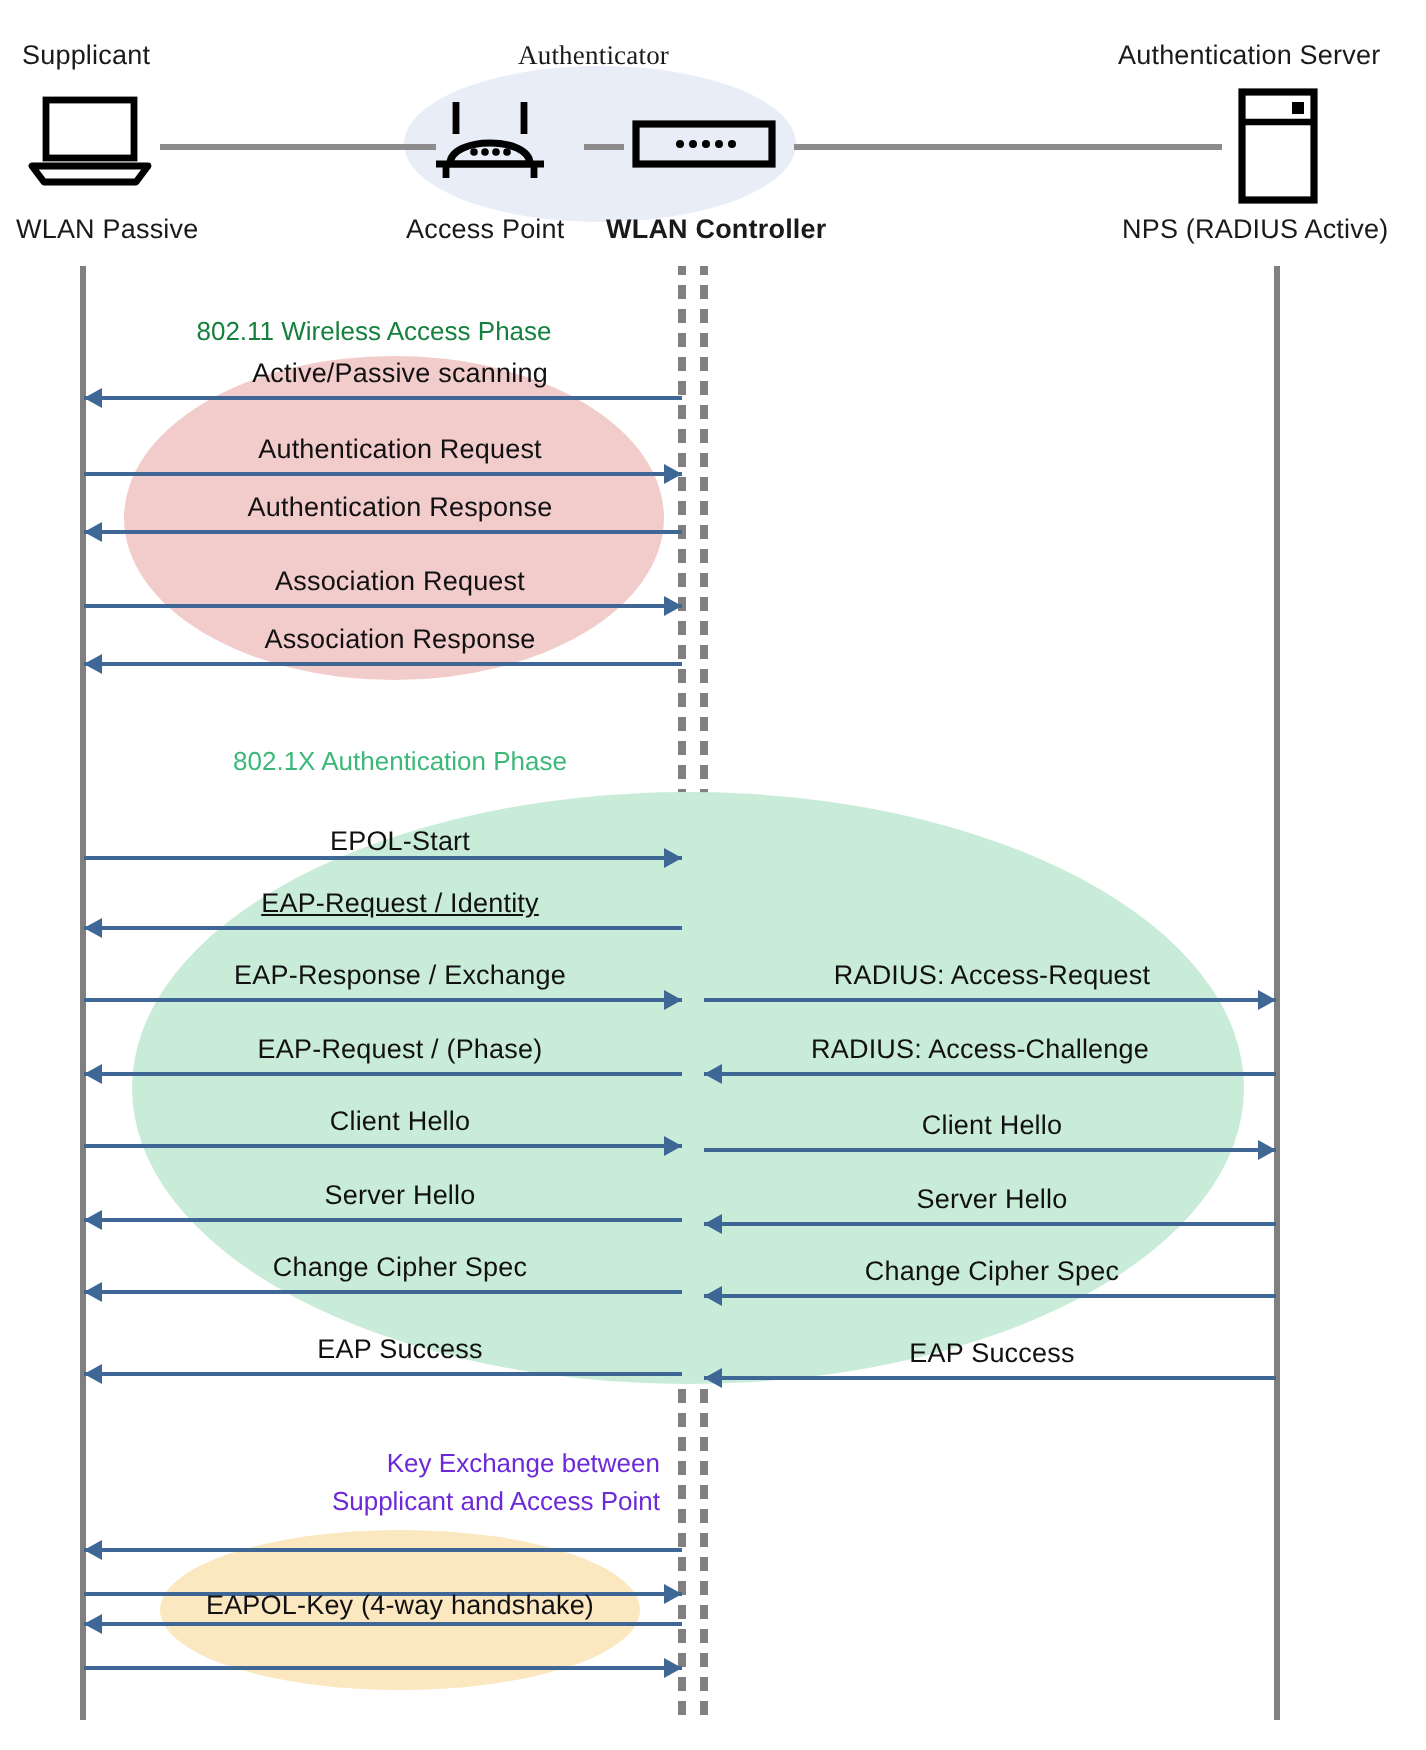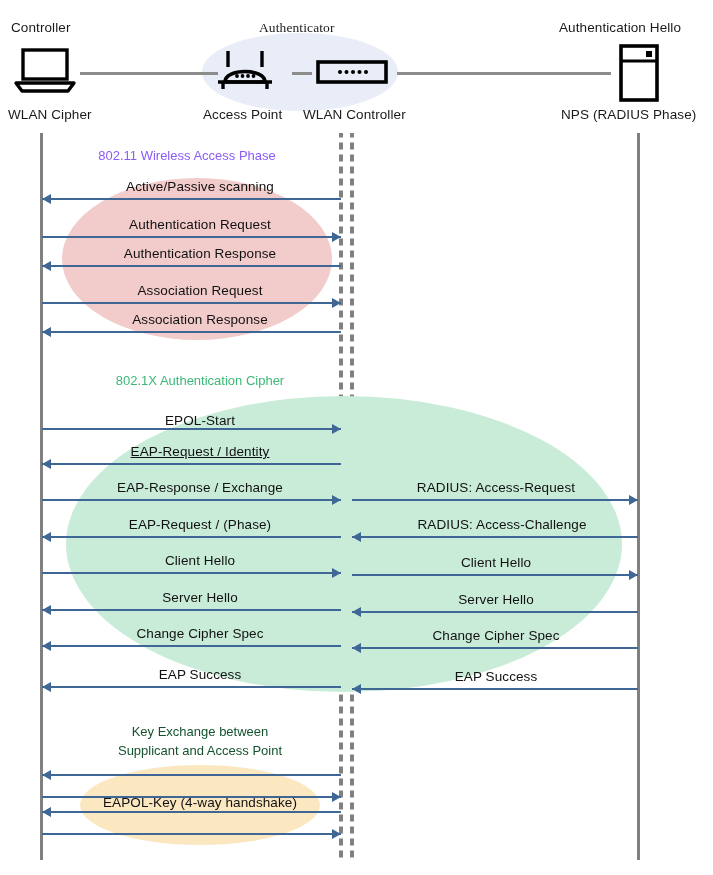--- a/index.html
+++ b/index.html
@@ -106,28 +106,28 @@
 <body>
 
 <div id="canvas">
 
   <div class="auth-blob" style="left:202px;top:33px;width:196px;height:78px;"></div>
 
   <div class="hwire" style="left:80px;top:72px;width:138px;"></div>
   <div class="hwire" style="left:292px;top:72px;width:20px;"></div>
   <div class="hwire" style="left:397px;top:72px;width:214px;"></div>
 
-  <div class="actor-title" style="left:11px;top:20px;">Controller</div>
+  <div class="actor-title" style="left:11px;top:20px;">Supplicant</div>
   <div style="position:absolute;left:12px;top:48px;">
     <svg width="66" height="46" viewBox="0 0 66 46">
       <rect x="11" y="2" width="44" height="29" fill="none" stroke="#000" stroke-width="3.4"></rect>
       <path d="M4 35 L62 35 L56 43 L10 43 Z" fill="none" stroke="#000" stroke-width="3.4" stroke-linejoin="round"></path>
     </svg>
   </div>
-  <div class="actor-sub" style="left:8px;top:107px;">WLAN Cipher</div>
+  <div class="actor-sub" style="left:8px;top:107px;">WLAN Passive</div>
 
   <div class="actor-title" style="left:259px;top:20px;font-family:Liberation Serif, serif;">Authenticator</div>
   <div style="position:absolute;left:214px;top:48px;">
     <svg width="62" height="44" viewBox="0 0 62 44">
       <line x1="14" y1="3" x2="14" y2="19" stroke="#000" stroke-width="3.4"></line>
       <line x1="48" y1="3" x2="48" y2="19" stroke="#000" stroke-width="3.4"></line>
       <path d="M11 34 C11 20, 51 20, 51 34 Z" fill="none" stroke="#000" stroke-width="3.6" stroke-linejoin="round"></path>
       <line x1="4" y1="34" x2="58" y2="34" stroke="#000" stroke-width="3.6"></line>
       <line x1="9" y1="34" x2="9" y2="41" stroke="#000" stroke-width="3.4"></line>
       <line x1="53" y1="34" x2="53" y2="41" stroke="#000" stroke-width="3.4"></line>
@@ -142,77 +142,77 @@
   <div style="position:absolute;left:316px;top:60px;">
     <svg width="72" height="24" viewBox="0 0 72 24">
       <rect x="2" y="2" width="68" height="20" fill="none" stroke="#000" stroke-width="3.6"></rect>
       <circle cx="24" cy="12" r="2" fill="#000"></circle>
       <circle cx="30.5" cy="12" r="2" fill="#000"></circle>
       <circle cx="37" cy="12" r="2" fill="#000"></circle>
       <circle cx="43.5" cy="12" r="2" fill="#000"></circle>
       <circle cx="50" cy="12" r="2" fill="#000"></circle>
     </svg>
   </div>
-  <div class="actor-sub" style="left:303px;top:107px;">WLAN Controller</div>
-
-  <div class="actor-title" style="left:559px;top:20px;">Authentication Hello</div>
+  <div class="actor-sub" style="left:303px;top:107px;font-weight:bold;">WLAN Controller</div>
+
+  <div class="actor-title" style="left:559px;top:20px;">Authentication Server</div>
   <div style="position:absolute;left:618px;top:44px;">
     <svg width="42" height="58" viewBox="0 0 42 58">
       <rect x="3" y="2" width="36" height="54" fill="none" stroke="#000" stroke-width="3.6"></rect>
       <line x1="3" y1="17" x2="39" y2="17" stroke="#000" stroke-width="3.2"></line>
       <rect x="28" y="7" width="6" height="6" fill="#000"></rect>
     </svg>
   </div>
-  <div class="actor-sub" style="left:561px;top:107px;">NPS (RADIUS Phase)</div>
+  <div class="actor-sub" style="left:561px;top:107px;">NPS (RADIUS Active)</div>
 
   <div class="lifeline" style="left:40px;top:133px;height:727px;"></div>
   <div class="lifeline-dashed" style="left:339px;top:133px;height:727px;"></div>
   <div class="lifeline-dashed" style="left:350px;top:133px;height:727px;"></div>
   <div class="lifeline" style="left:637px;top:133px;height:727px;"></div>
 
   <div class="blob blob-red" style="left:62px;top:178px;width:270px;height:162px;"></div>
   <div class="blob blob-green" style="left:66px;top:396px;width:556px;height:296px;"></div>
   <div class="blob blob-orange" style="left:80px;top:765px;width:240px;height:80px;"></div>
 
   <div id="messages">
-      <div class="phase-label" style="left: 187px; top: 146px; color: #8b5cf6; transform: translateX(-50%);">802.11 Wireless Access Phase</div>
+      <div class="phase-label" style="left: 187px; top: 156px; color: #15803d; transform: translateX(-50%);">802.11 Wireless Access Phase</div>
       <div class="msg-line dark" style="left: 41.5px; top: 198.2px; width: 299.5px;"></div>
       <div class="arrowhead arrow-left" style="top: 194px; left: 41.5px;"></div>
       <div class="msg-label" style="left: 200px; top: 179px;">Active/Passive scanning</div>
       <div class="msg-line dark" style="left: 41.5px; top: 236.2px; width: 299.5px;"></div>
       <div class="arrowhead arrow-right" style="top: 232px; left: 332px;"></div>
       <div class="msg-label" style="left: 200px; top: 217px;">Authentication Request</div>
       <div class="msg-line dark" style="left: 41.5px; top: 265.2px; width: 299.5px;"></div>
       <div class="arrowhead arrow-left" style="top: 261px; left: 41.5px;"></div>
       <div class="msg-label" style="left: 200px; top: 246px;">Authentication Response</div>
       <div class="msg-line dark" style="left: 41.5px; top: 302.2px; width: 299.5px;"></div>
       <div class="arrowhead arrow-right" style="top: 298px; left: 332px;"></div>
       <div class="msg-label" style="left: 200px; top: 283px;">Association Request</div>
       <div class="msg-line dark" style="left: 41.5px; top: 331.2px; width: 299.5px;"></div>
       <div class="arrowhead arrow-left" style="top: 327px; left: 41.5px;"></div>
       <div class="msg-label" style="left: 200px; top: 312px;">Association Response</div>
-      <div class="phase-label" style="left: 200px; top: 371px; color: rgb(60, 184, 120); transform: translateX(-50%);">802.1X Authentication Cipher</div>
+      <div class="phase-label" style="left: 200px; top: 371px; color: rgb(60, 184, 120); transform: translateX(-50%);">802.1X Authentication Phase</div>
       <div class="msg-line dark" style="left: 41.5px; top: 428.2px; width: 299.5px;"></div>
       <div class="arrowhead arrow-right" style="top: 424px; left: 332px;"></div>
       <div class="msg-label" style="left: 200px; top: 413px;">EPOL-Start</div>
       <div class="msg-line dark" style="left: 41.5px; top: 463.2px; width: 299.5px;"></div>
       <div class="arrowhead arrow-left" style="top: 459px; left: 41.5px;"></div>
       <div class="msg-label" style="left: 200px; top: 444px; text-decoration: underline;">EAP-Request / Identity</div>
       <div class="msg-line dark" style="left: 41.5px; top: 499.2px; width: 299.5px;"></div>
       <div class="arrowhead arrow-right" style="top: 495px; left: 332px;"></div>
       <div class="msg-label" style="left: 200px; top: 480px;">EAP-Response / Exchange</div>
       <div class="msg-line dark" style="left: 352px; top: 499.2px; width: 286px;"></div>
       <div class="arrowhead arrow-right" style="top: 495px; left: 629px;"></div>
       <div class="msg-label" style="left: 496px; top: 480px; text-align: right;">RADIUS: Access-Request</div>
       <div class="msg-line dark" style="left: 41.5px; top: 536.2px; width: 299.5px;"></div>
       <div class="arrowhead arrow-left" style="top: 532px; left: 41.5px;"></div>
       <div class="msg-label" style="left: 200px; top: 517px;">EAP-Request / (Phase)</div>
       <div class="msg-line dark" style="left: 352px; top: 536.2px; width: 286px;"></div>
       <div class="arrowhead arrow-left" style="top: 532px; left: 352px;"></div>
-      <div class="msg-label" style="left: 496px; top: 517px; padding-left: 12px;">RADIUS: Access-Challenge</div>
+      <div class="msg-label" style="left: 484px; top: 517px; padding-left: 12px;">RADIUS: Access-Challenge</div>
       <div class="msg-line dark" style="left: 41.5px; top: 572.2px; width: 299.5px;"></div>
       <div class="arrowhead arrow-right" style="top: 568px; left: 332px;"></div>
       <div class="msg-label" style="left: 200px; top: 553px;">Client Hello</div>
       <div class="msg-line dark" style="left: 352px; top: 574.2px; width: 286px;"></div>
       <div class="arrowhead arrow-right" style="top: 570px; left: 629px;"></div>
       <div class="msg-label" style="left: 496px; top: 555px;">Client Hello</div>
       <div class="msg-line dark" style="left: 41.5px; top: 609.2px; width: 299.5px;"></div>
       <div class="arrowhead arrow-left" style="top: 605px; left: 41.5px;"></div>
       <div class="msg-label" style="left: 200px; top: 590px;">Server Hello</div>
       <div class="msg-line dark" style="left: 352px; top: 611.2px; width: 286px;"></div>
@@ -223,21 +223,21 @@
       <div class="msg-label" style="left: 200px; top: 626px;">Change Cipher Spec</div>
       <div class="msg-line dark" style="left: 352px; top: 647.2px; width: 286px;"></div>
       <div class="arrowhead arrow-left" style="top: 643px; left: 352px;"></div>
       <div class="msg-label" style="left: 496px; top: 628px;">Change Cipher Spec</div>
       <div class="msg-line dark" style="left: 41.5px; top: 686.2px; width: 299.5px;"></div>
       <div class="arrowhead arrow-left" style="top: 682px; left: 41.5px;"></div>
       <div class="msg-label" style="left: 200px; top: 667px;">EAP Success</div>
       <div class="msg-line dark" style="left: 352px; top: 688.2px; width: 286px;"></div>
       <div class="arrowhead arrow-left" style="top: 684px; left: 352px;"></div>
       <div class="msg-label" style="left: 496px; top: 669px;">EAP Success</div>
-      <div class="phase-label" style="left: 200px; top: 722px; color: #14532d; transform: none; width: 260px; margin-left: -130px;">Key Exchange between
+      <div class="phase-label" style="left: 200px; top: 722px; color: #6d28d9; transform: none; width: 260px; margin-left: -130px; text-align: right;">Key Exchange between
 Supplicant and Access Point</div>
       <div class="msg-line dark" style="left: 41.5px; top: 774.2px; width: 299.5px;"></div>
       <div class="arrowhead arrow-left" style="top: 770px; left: 41.5px;"></div>
       <div class="msg-line dark" style="left: 41.5px; top: 796.2px; width: 299.5px;"></div>
       <div class="arrowhead arrow-right" style="top: 792px; left: 332px;"></div>
       <div class="msg-line dark" style="left: 41.5px; top: 811.2px; width: 299.5px;"></div>
       <div class="arrowhead arrow-left" style="top: 807px; left: 41.5px;"></div>
       <div class="msg-line dark" style="left: 41.5px; top: 833.2px; width: 299.5px;"></div>
       <div class="arrowhead arrow-right" style="top: 829px; left: 332px;"></div>
       <div class="msg-label" style="left: 200px; top: 795px;">EAPOL-Key (4-way handshake)</div>

